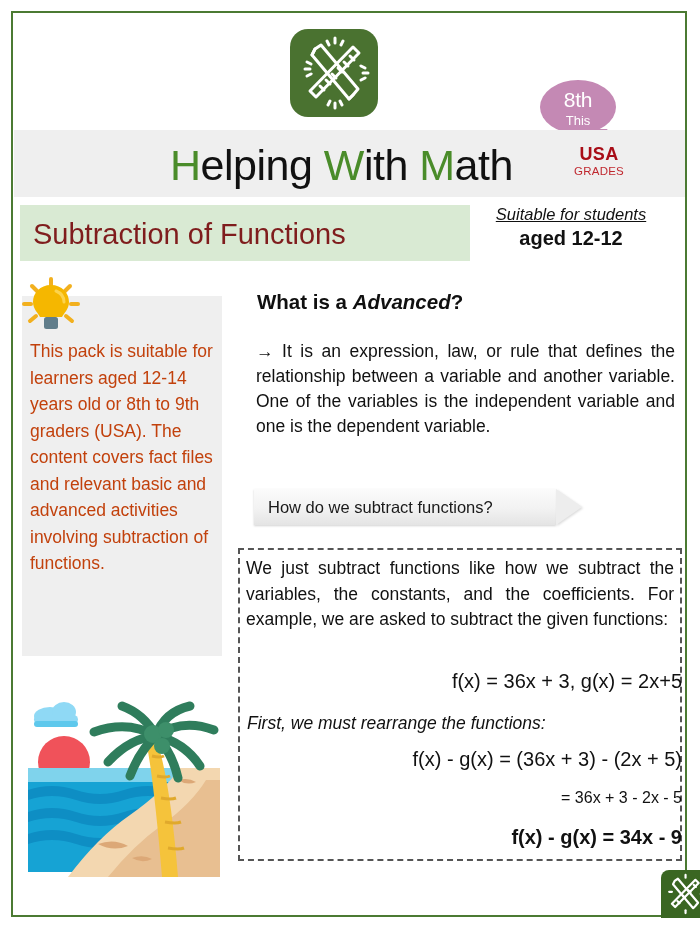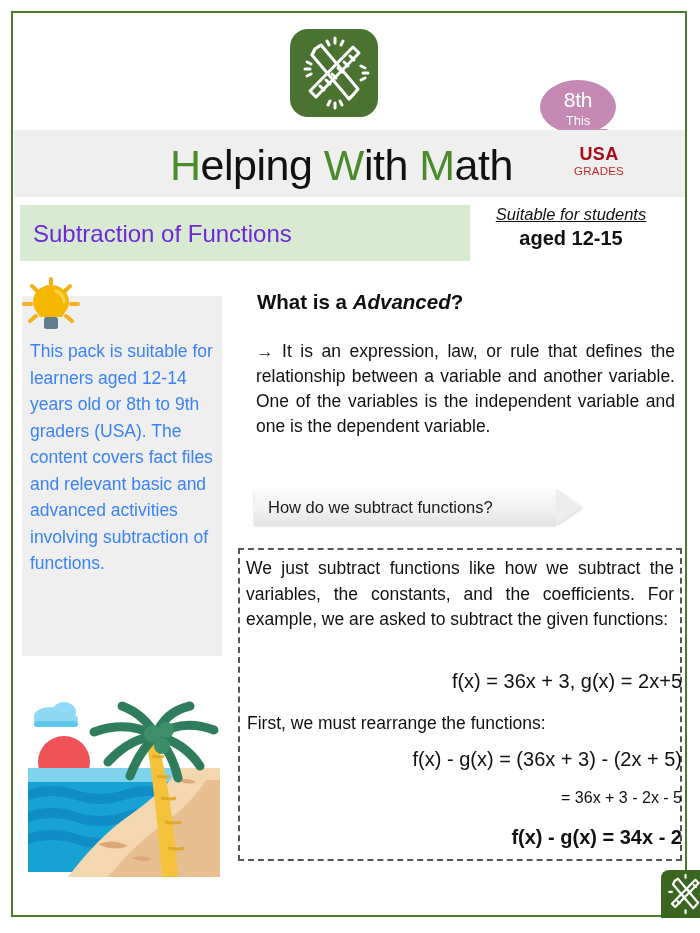--- a/index.html
+++ b/index.html
@@ -131,23 +131,23 @@
     left: 20px;
     top: 205px;
     width: 450px;
     height: 56px;
     background: #d9ead3;
   }
   .title-text {
     position: absolute;
     left: 33px;
     top: 215px;
-    font-size: 24px;
+    font-size: 29px;
     line-height: 38px;
-    color: #6d28d9;
+    color: #7f1d1d;
     white-space: nowrap;
   }
   .suitable {
     position: absolute;
     right: 19px;
     top: 203px;
     text-align: center;
     width: 220px;
   }
   .suitable .line1 {
@@ -182,21 +182,21 @@
     width: 62px;
     height: 58px;
   }
   .sidebar-text {
     position: absolute;
     left: 30px;
     top: 338px;
     width: 186px;
     font-size: 17.5px;
     line-height: 26.5px;
-    color: #3b82f6;
+    color: #c2410c;
   }
   .beach {
     position: absolute;
     left: 28px;
     top: 672px;
     width: 192px;
     height: 205px;
   }
 
   
@@ -279,21 +279,21 @@
     text-justify: inter-word;
   }
   .eq {
     position: absolute;
     text-align: right;
     width: 444px;
     left: 238px;
     color: #111111;
   }
   .eq-given   { top: 670px; font-size: 20px; }
-  .eq-firstln { top: 713px; font-size: 17.5px; text-align: left; left: 247px; width: 420px; }
+  .eq-firstln { top: 713px; font-size: 17.5px; text-align: left; left: 247px; width: 420px; font-style: italic; }
   .eq-step1   { top: 748px; font-size: 20px; }
   .eq-step2   { top: 789px; font-size: 16px; }
   .eq-final   { top: 826px; font-size: 20px; font-weight: bold; }
 
   
   .bottom-logo {
     position: absolute;
     left: 661px;
     top: 870px;
     width: 48px;
@@ -354,21 +354,21 @@
 
 <div class="usa-block">
   <span class="usa">USA</span>
   <span class="grades">GRADES</span>
 </div>
 
 <div class="title-band"></div>
 <div class="title-text">Subtraction of Functions</div>
 <div class="suitable">
   <span class="line1">Suitable for students</span>
-  <span class="line2">aged 12-15</span>
+  <span class="line2">aged 12-12</span>
 </div>
 
 <div class="sidebar"></div>
 
 <div class="bulb-icon">
   <svg width="62" height="58" viewBox="0 0 62 58">
     <g stroke="#f2b01e" stroke-width="4" stroke-linecap="round">
       <line x1="31" y1="2" x2="31" y2="9"></line>
       <line x1="12" y1="9" x2="17" y2="14"></line>
       <line x1="50" y1="9" x2="45" y2="14"></line>
@@ -450,21 +450,21 @@
   <div class="arrow"></div>
   <div class="label">How do we subtract functions?</div>
 </div>
 
 <div class="answer-box"></div>
 <div class="answer-para">We just subtract functions like how we subtract the variables, the constants, and the coefficients. For example, we are asked to subtract the given functions:</div>
 <div class="eq eq-given">f(x) = 36x + 3, g(x) = 2x+5</div>
 <div class="eq eq-firstln">First, we must rearrange the functions:</div>
 <div class="eq eq-step1">f(x) - g(x) = (36x + 3) - (2x + 5)</div>
 <div class="eq eq-step2">= 36x + 3 - 2x - 5</div>
-<div class="eq eq-final">f(x) - g(x) = 34x - 2</div>
+<div class="eq eq-final">f(x) - g(x) = 34x - 9</div>
 
 <div class="bottom-logo">
   <svg width="48" height="48" viewBox="0 0 88 88">
     <g stroke="#ffffff" stroke-width="4" fill="none" stroke-linecap="round" stroke-linejoin="round">
       <path d="M25 20 L31 16 L68 60 L63 66 L59 70 L22 26 Z"></path>
       <path d="M63 18 L69 24 L26 68 L20 62 Z"></path>
       <path d="M60 27 L64 31"></path>
       <path d="M50 37 L54 41"></path>
       <path d="M40 47 L44 51"></path>
       <path d="M30 57 L34 61"></path>

